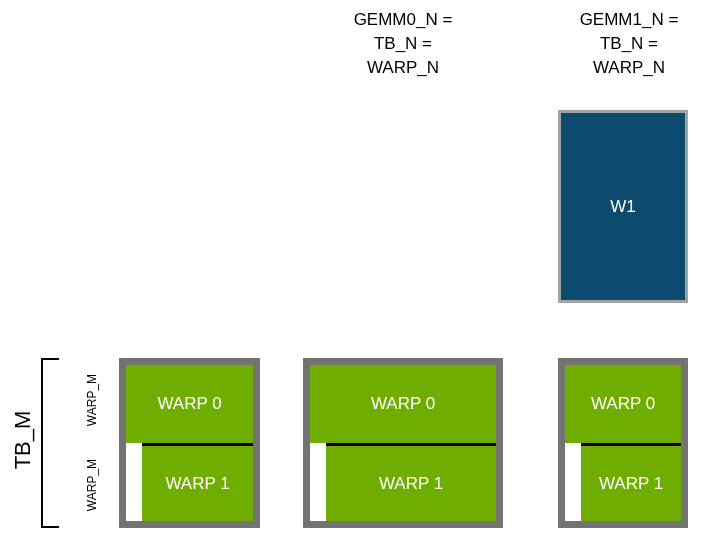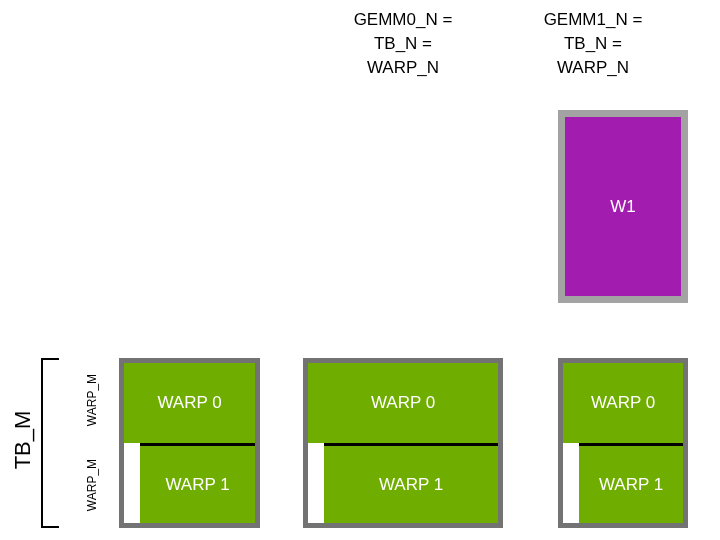--- a/index.html
+++ b/index.html
@@ -28,44 +28,44 @@
   .col-caption {
     position: absolute;
     text-align: center;
     font-size: 17px;
     line-height: 24px;
     color: #000000;
     white-space: pre-line;
     letter-spacing: 0px;
   }
   #caption-gemm0 { left: 313px; top: 8px;  width: 180px; }
-  #caption-gemm1 { left: 503px; top: 8px;  width: 180px; }
+  #caption-gemm1 { left: 539px; top: 8px;  width: 180px; }
 
   
   .blue-box {
     position: absolute;
-    background: #a21caf;
-    border: 7px solid #a3a3a3;
+    background: #0c4a6e;
+    border: 3px solid #a3a3a3;
     box-sizing: border-box;
     display: flex;
     align-items: center;
     justify-content: center;
     color: #ffffff;
     font-size: 17px;
   }
   #blue-w0 { left: 303px; top: 172px; width: 200px; height: 126px; }
   #blue-w1 { left: 558px; top: 110px; width: 130px; height: 193px; }
 
   
   .green-stack {
     position: absolute;
     top: 358px;
     height: 170px;
     box-sizing: border-box;
-    border: 5px solid #737373;
+    border: 7px solid #737373;
     display: flex;
     flex-direction: column;
   }
   #green-col-0 { left: 119px; width: 141px; }
   #green-col-1 { left: 303px; width: 200px; }
   #green-col-2 { left: 558px; width: 130px; }
 
   .green-cell {
     flex: 1 1 50%;
     background: #6fae00;

